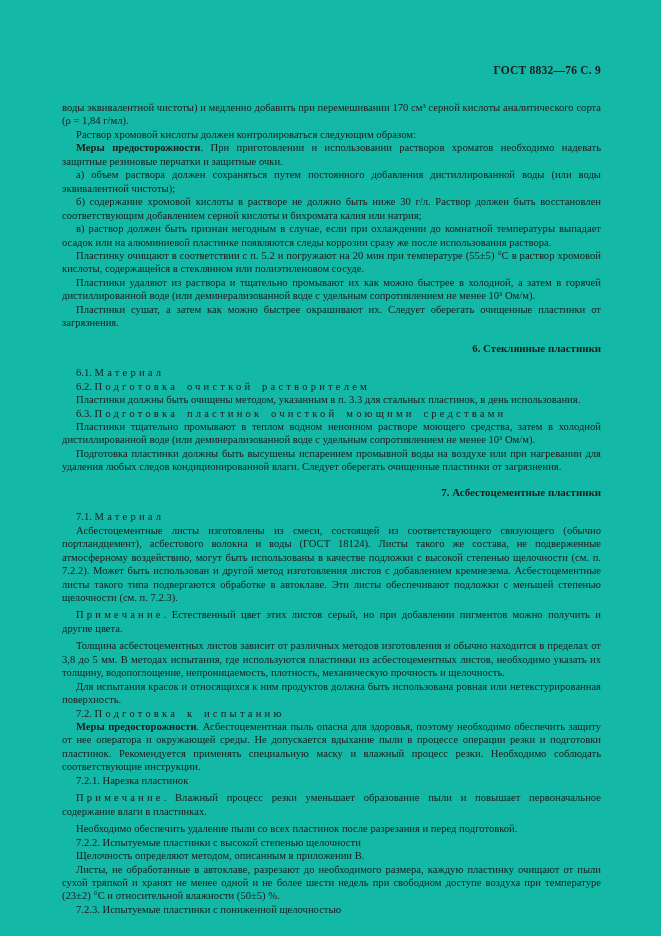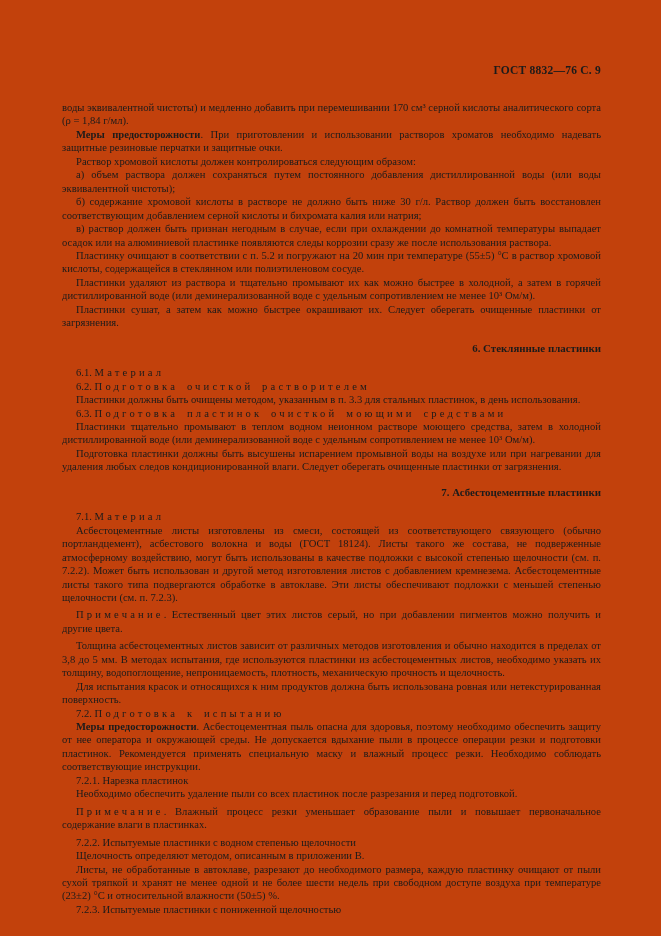--- a/index.html
+++ b/index.html
@@ -1,20 +1,20 @@
 <!DOCTYPE html>
 <html lang="ru"><head>
 <meta charset="utf-8">
 <style>
   * { margin:0; padding:0; box-sizing:border-box; }
   html,body { background:#ffffff; }
   body { width:661px; height:936px; overflow:hidden; }
   .page {
     width:661px; height:936px;
-    background:#c2410c;
+    background:#14b8a6;
     color:#1b1b1b;
     font-family:"Liberation Serif", serif;
     padding:64px 60px 0 62px;
   }
   .doc-header {
     text-align:right;
     font-weight:bold;
     font-size:11.5px;
     letter-spacing:0.02em;
     margin-bottom:25px;
@@ -47,23 +47,23 @@
 <body>
 
 <div class="page">
 
   <div class="doc-header">ГОСТ 8832—76 С. 9</div>
 
   <div class="body-text">
 
     <p class="noindent">воды эквивалентной чистоты) и медленно добавить при перемешивании 170 см³ серной кислоты аналитического сорта (ρ = 1,84 г/мл).</p>
 
+    <p class="para">Раствор хромовой кислоты должен контролироваться следующим образом:</p>
+
     <p class="para"><span class="bold-lead">Меры предосторожности</span><span>. При приготовлении и использовании растворов хроматов необходимо надевать защитные резиновые перчатки и защитные очки.</span></p>
-
-    <p class="para">Раствор хромовой кислоты должен контролироваться следующим образом:</p>
 
     <p class="para">а) объем раствора должен сохраняться путем постоянного добавления дистиллированной воды (или воды эквивалентной чистоты);</p>
 
     <p class="para">б) содержание хромовой кислоты в растворе не должно быть ниже 30 г/л. Раствор должен быть восстановлен соответствующим добавлением серной кислоты и бихромата калия или натрия;</p>
 
     <p class="para">в) раствор должен быть признан негодным в случае, если при охлаждении до комнатной температуры выпадает осадок или на алюминиевой пластинке появляются следы коррозии сразу же после использования раствора.</p>
 
     <p class="para">Пластинку очищают в соответствии с п. 5.2 и погружают на 20 мин при температуре (55±5) °С в раствор хромовой кислоты, содержащейся в стеклянном или полиэтиленовом сосуде.</p>
 
     <p class="para">Пластинки удаляют из раствора и тщательно промывают их как можно быстрее в холодной, а затем в горячей дистиллированной воде (или деминерализованной воде с удельным сопротивлением не менее 10³ Ом/м).</p>
@@ -96,25 +96,25 @@
     <p class="para">Толщина асбестоцементных листов зависит от различных методов изготовления и обычно находится в пределах от 3,8 до 5 мм. В методах испытания, где используются пластинки из асбестоцементных листов, необходимо указать их толщину, водопоглощение, непроницаемость, плотность, механическую прочность и щелочность.</p>
 
     <p class="para">Для испытания красок и относящихся к ним продуктов должна быть использована ровная или нетекстурированная поверхность.</p>
 
     <p class="subhead"><span class="num">7.2.</span> <span class="spaced">Подготовка к испытанию</span></p>
 
     <p class="para"><span class="bold-lead">Меры предосторожности</span><span>. Асбестоцементная пыль опасна для здоровья, поэтому необходимо обеспечить защиту от нее оператора и окружающей среды. Не допускается вдыхание пыли в процессе операции резки и подготовки пластинок. Рекомендуется применять специальную маску и влажный процесс резки. Необходимо соблюдать соответствующие инструкции.</span></p>
 
     <p class="subsub"><span class="num">7.2.1.</span> <span class="it">Нарезка пластинок</span></p>
 
+    <p class="para note"><span class="spaced">Примечание</span><span>. Влажный процесс резки уменьшает образование пыли и повышает первоначальное содержание влаги в пластинках.</span></p>
+
     <p class="para">Необходимо обеспечить удаление пыли со всех пластинок после разрезания и перед подготовкой.</p>
 
-    <p class="para note"><span class="spaced">Примечание</span><span>. Влажный процесс резки уменьшает образование пыли и повышает первоначальное содержание влаги в пластинках.</span></p>
-
-    <p class="subsub"><span class="num">7.2.2.</span> <span class="it">Испытуемые пластинки с водном степенью щелочности</span></p>
+    <p class="subsub"><span class="num">7.2.2.</span> <span class="it">Испытуемые пластинки с высокой степенью щелочности</span></p>
 
     <p class="para">Щелочность определяют методом, описанным в приложении В.</p>
 
     <p class="para">Листы, не обработанные в автоклаве, разрезают до необходимого размера, каждую пластинку очищают от пыли сухой тряпкой и хранят не менее одной и не более шести недель при свободном доступе воздуха при температуре (23±2) °С и относительной влажности (50±5) %.</p>
 
     <p class="subsub"><span class="num">7.2.3.</span> <span class="it">Испытуемые пластинки с пониженной щелочностью</span></p>
 
   </div>
 </div>
 

